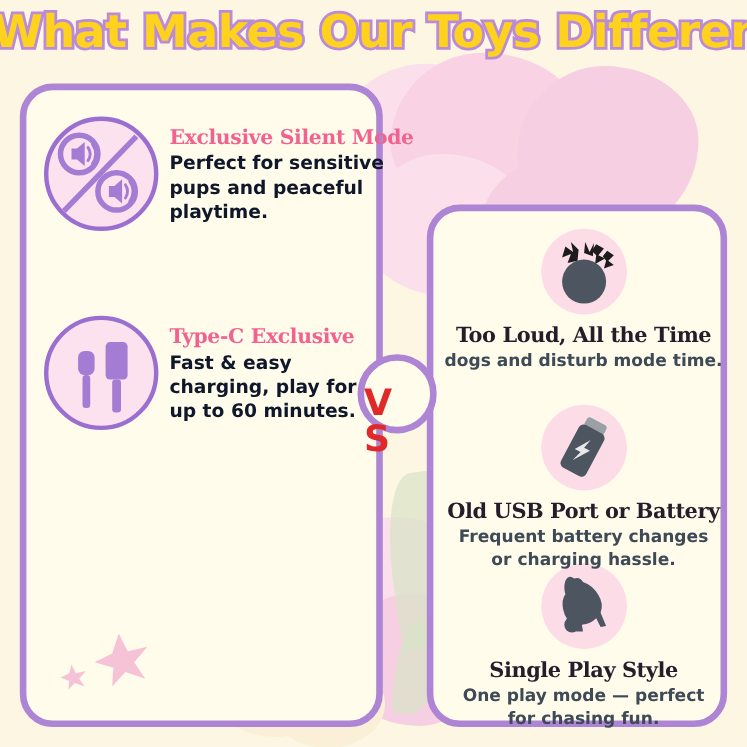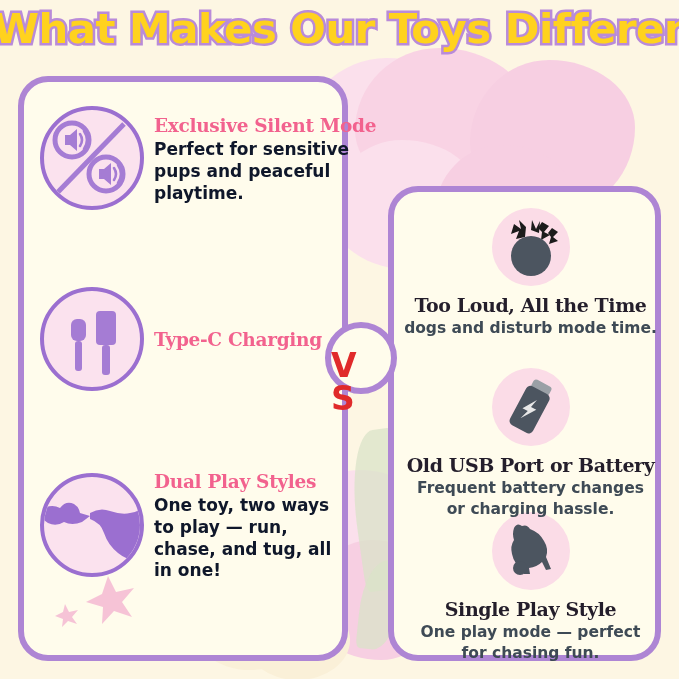--- a/index.html
+++ b/index.html
@@ -164,38 +164,25 @@
         <svg width="96" height="96" viewBox="0 0 96 96">
           <g fill="#A57CD4">
             <rect x="27" y="28" width="15" height="22" rx="6"></rect>
             <rect x="31" y="50" width="7" height="30" rx="3"></rect>
             <rect x="52" y="20" width="20" height="34" rx="4"></rect>
             <rect x="58" y="54" width="8" height="30" rx="3"></rect>
           </g>
         </svg>
       </div>
       <div class="row-text">
-        <div class="l-head">Type-C Charging</div>
-      </div>
-    </div>
-
-    <div class="row row-3">
-      <div class="icon-circle">
-        <svg width="96" height="96" viewBox="0 0 96 96">
-          <g fill="#9B6FD0">
-            <path d="M-4 34 q10 -8 20 -3 q6 -8 14 -4 q5 3 6 9 l10 3 l-8 6 q-10 4 -18 0 q-8 5 -16 1 q-5 -3 -8 -8 z"></path>
-            <path d="M46 36 q10 -6 20 -2 q12 4 20 2 q8 -1 14 -6 l0 52 q-14 4 -26 -6 q-10 -8 -14 -20 q-3 -10 -14 -14 z"></path>
-          </g>
-        </svg>
-      </div>
-      <div class="row-text">
-        <div class="l-head">Dual Play Styles</div>
-        <div class="l-body">One toy, two ways to play — run, chase, and tug, all in one!</div>
-      </div>
-    </div>
+        <div class="l-head">Type-C Exclusive</div>
+        <div class="l-body">Fast &amp; easy charging, play for up to 60 minutes.</div>
+      </div>
+    </div>
+
 
     <div class="flower" style="left:56px;top:490px;">
       <svg width="56" height="56" viewBox="0 0 56 56">
         <g fill="#F6C3D6">
           <path d="M28 4 l8 16 l18 -4 l-12 14 l10 15 l-18 -6 l-12 13 l1 -17 l-17 -5 l16 -8 z"></path>
         </g>
       </svg>
     </div>
     <div class="flower" style="left:28px;top:520px;">
       <svg width="26" height="26" viewBox="0 0 26 26">

